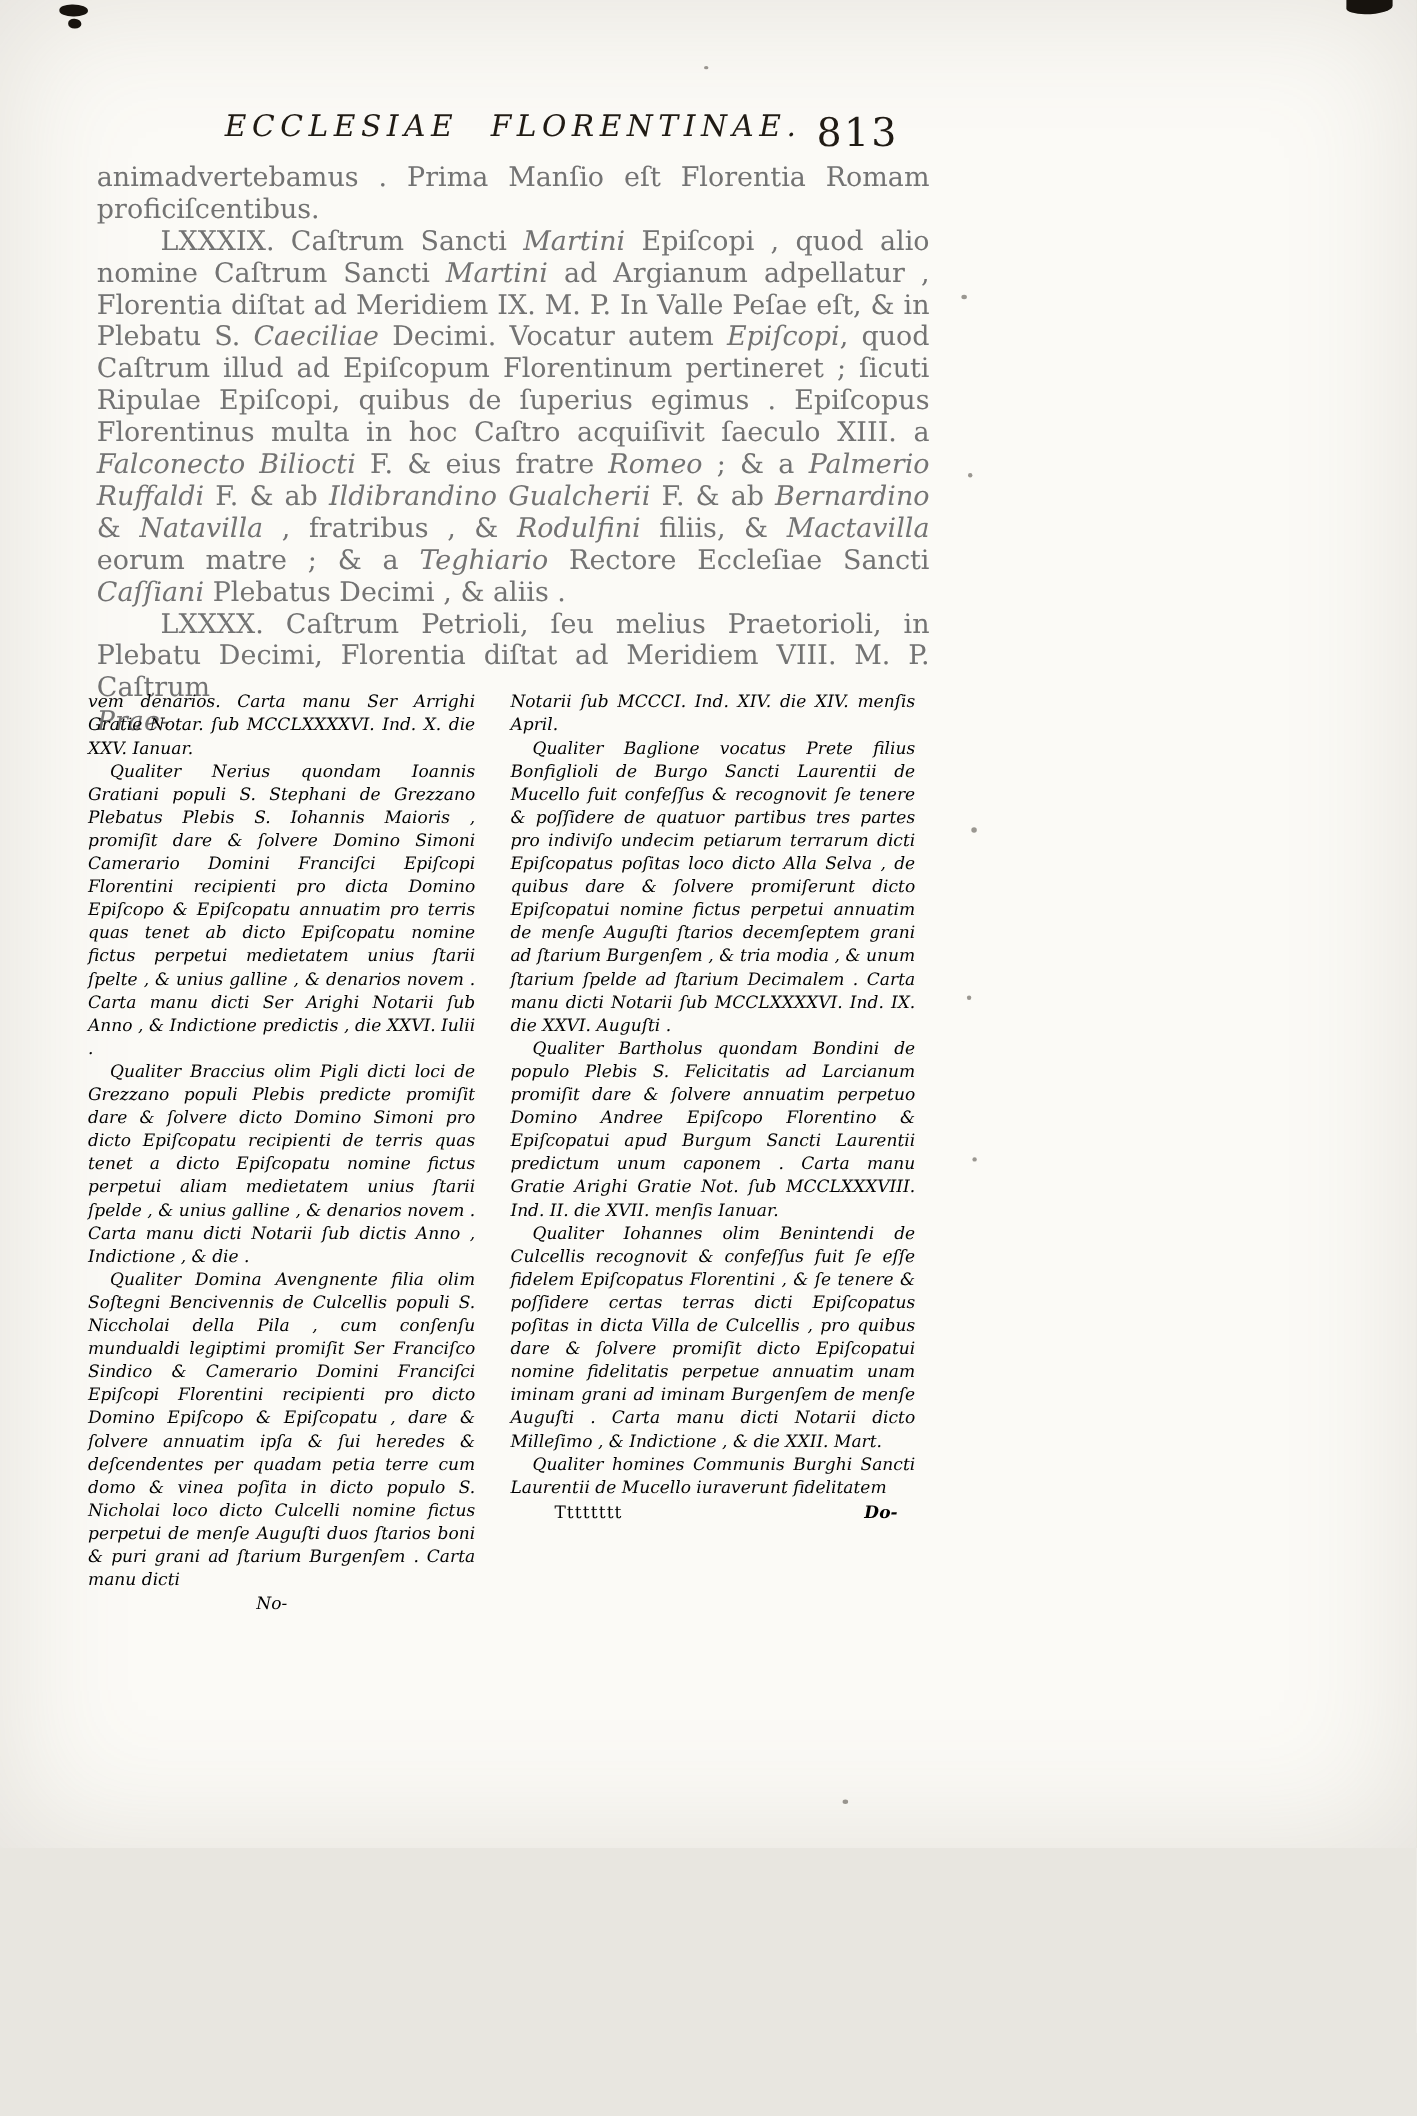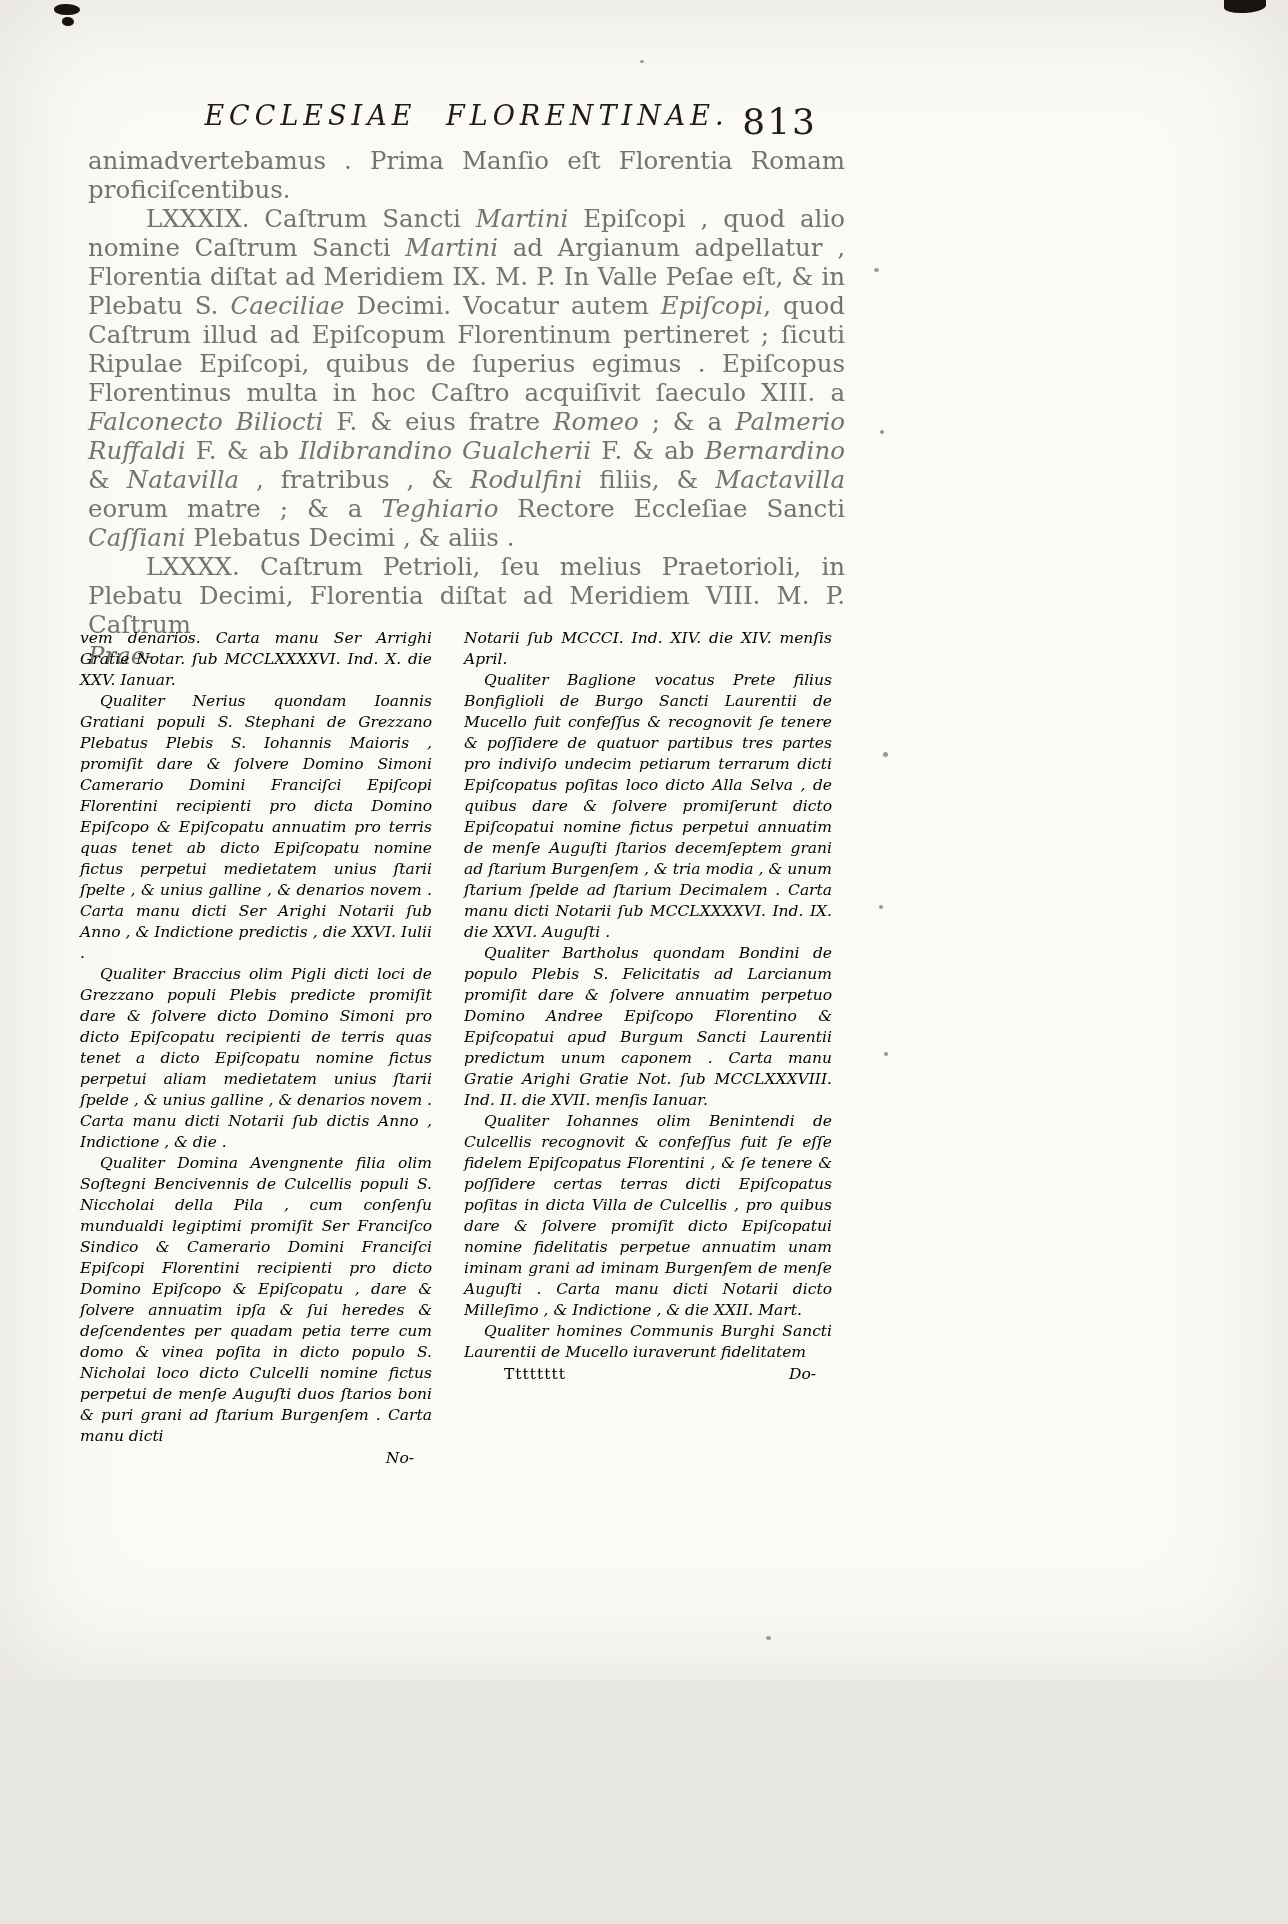--- a/index.html
+++ b/index.html
@@ -51,23 +51,23 @@
     color:#000000;text-align:justify;
   }
   .fn-col-left{width:352px;}
   .fn-col-right{width:368px;}
   .footnotes p{margin:0;}
   .footnotes p.indent{text-indent:20px;}
   .fn-bottom{
     display:flex;justify-content:space-between;align-items:baseline;
     margin-top:1px;font-style:italic;
   }
-  .fn-catchword-left{text-align:right;padding-right:18px;margin-top:1px;}
+  .fn-catchword-left{text-align:center;padding-right:18px;margin-top:1px;}
   .signature-mark{padding-left:40px;font-style:normal;letter-spacing:1px;}
-  .fn-catchword-right{padding-right:16px;}
+  .fn-catchword-right{padding-right:16px;font-weight:bold;}
   
   .artifact{position:absolute;background:#17130e;border-radius:45% 55% 50% 50%;}
   .speck{position:absolute;background:#4b463e;border-radius:50%;opacity:.55;}
   
   .watermark{
     position:absolute;left:838px;top:1848px;width:420px;
     color:#b9b7b2;opacity:.75;white-space:nowrap;
     font-family:"DejaVu Sans","Liberation Sans",sans-serif;
   }
   .watermark .wm-prefix{font-size:11px;vertical-align:6px;letter-spacing:1px;color:#cfcdc8;font-family:Liberation Serif, serif;}

